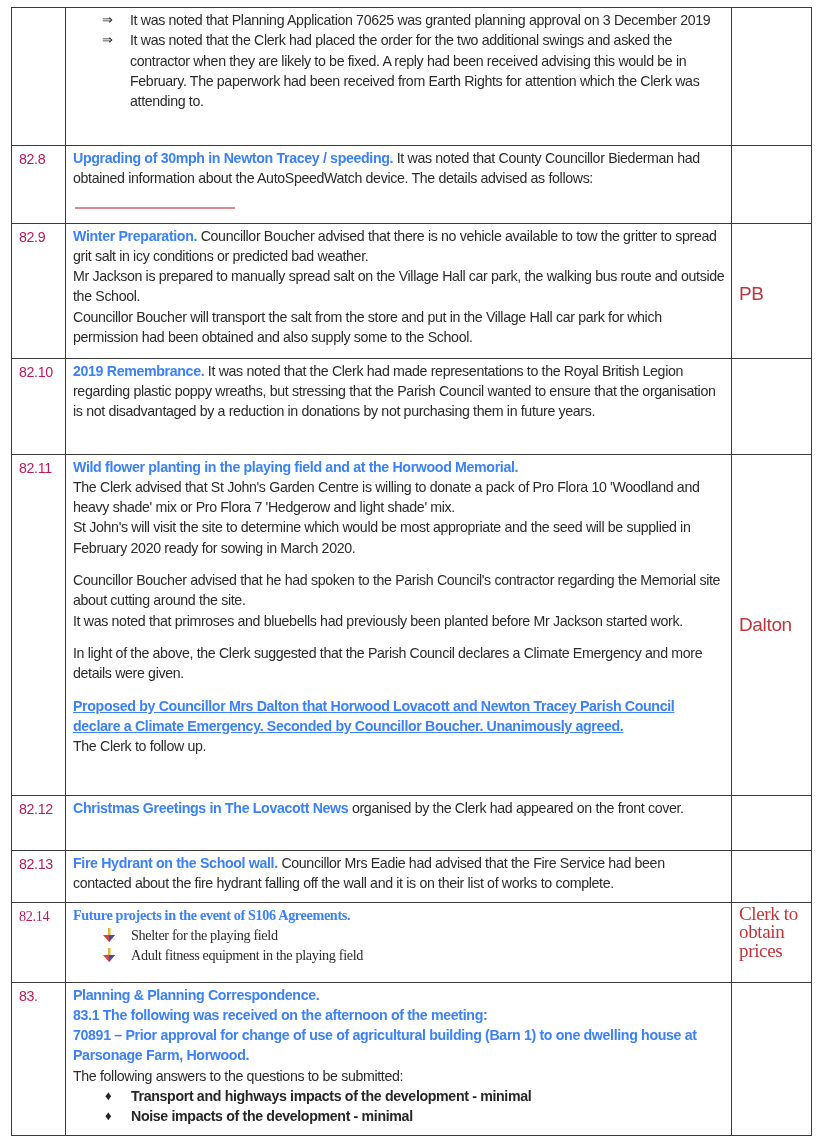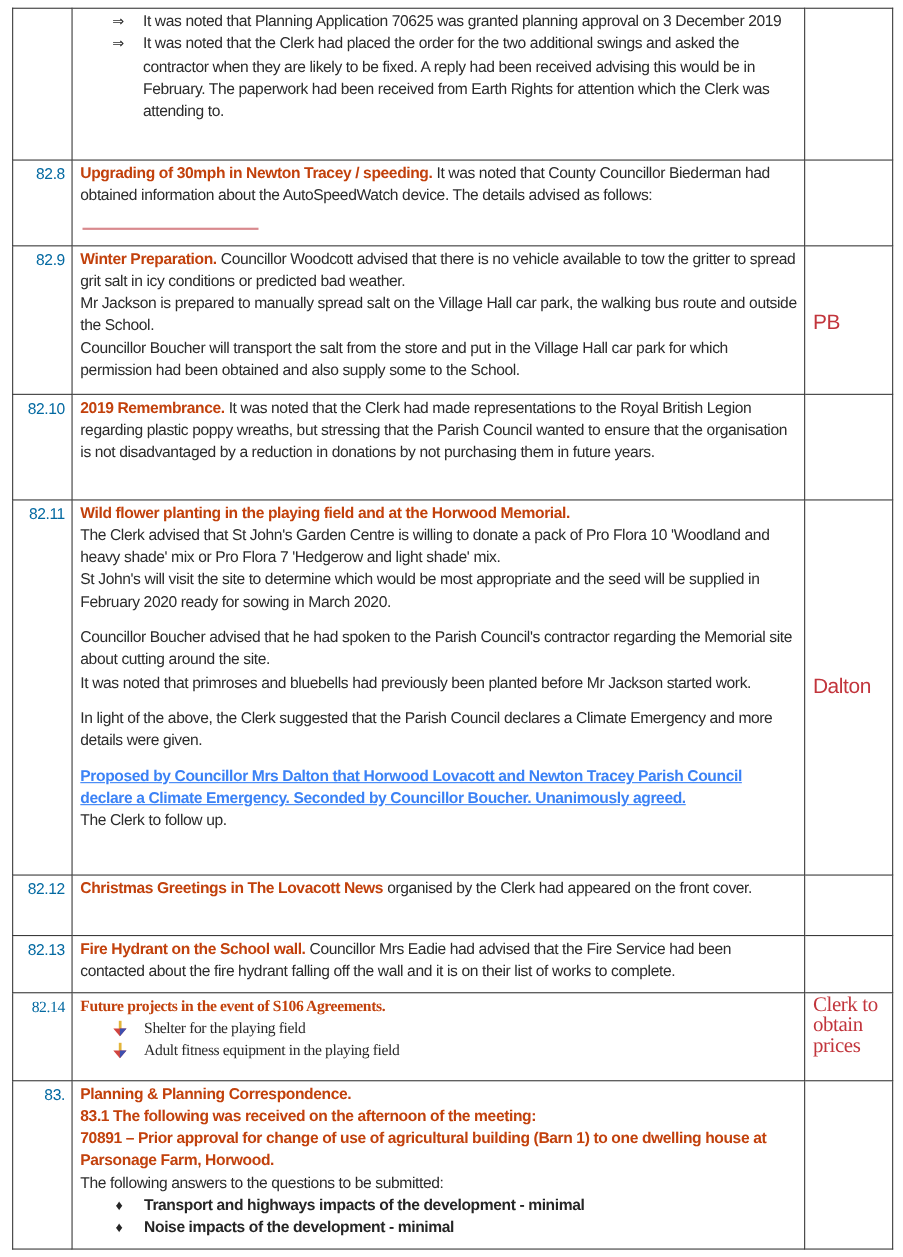--- a/index.html
+++ b/index.html
@@ -16,23 +16,23 @@
   }
   .minutes-table td {
     border: 1.6px solid #3a3a3a;
     vertical-align: top;
     padding: 2px 6px 0 7px;
     overflow: hidden;
   }
   col.c-num { width: 54px; }
   col.c-body { width: 666px; }
   col.c-action { width: 80px; }
-  td.num { padding-left: 7px; padding-top: 3px; color: #0369a1; text-align: right; }
+  td.num { padding-left: 7px; padding-top: 3px; color: #be185d; }
   td.action { color: #c2353c; padding-left: 7px; font-size: 19px; line-height: 18.5px; }
-  .b { font-weight: bold; color: #c2410c; }
+  .b { font-weight: bold; color: #3b82f6; }
   .purple { color: #3b82f6; font-weight: bold; text-decoration: underline; }
   p { margin: 0; }
   .gap { height: 12px; }
   .arrow-list { list-style: none; margin: 0; padding: 0 0 0 29px; }
   .arrow-list li { position: relative; padding-left: 28px; }
   .arrow-list li .bullet { position: absolute; left: 0; top: 0; font-size: 13px; }
   .red-rule { display: block; width: 160px; height: 2px; background: #d98a8e; margin: 18px 0 14px 2px; }
   .icon-list { list-style: none; margin: 0; padding: 0 0 0 28px; }
   .icon-list li { position: relative; padding-left: 30px; }
   .icon-list li .dl-icon { position: absolute; left: 0; top: 2px; width: 16px; height: 16px; }
@@ -77,21 +77,21 @@
       <td class="body">
         <p><span class="b">Upgrading of 30mph in Newton Tracey / speeding.</span><span> It was noted that County Councillor Biederman had obtained information about the AutoSpeedWatch device.   The details advised as follows:</span></p>
         <span class="red-rule"></span>
       </td>
       <td class="action"></td>
     </tr>
 
     <tr class="r2">
       <td class="num">82.9</td>
       <td class="body">
-        <p><span class="b">Winter Preparation.</span><span>  Councillor Woodcott advised that there is no vehicle available to tow the gritter to spread grit salt in icy conditions or predicted bad weather.</span></p>
+        <p><span class="b">Winter Preparation.</span><span>  Councillor Boucher advised that there is no vehicle available to tow the gritter to spread grit salt in icy conditions or predicted bad weather.</span></p>
         <p>Mr Jackson is prepared to manually spread salt on the Village Hall car park, the walking bus route and outside the School.</p>
         <p>Councillor Boucher will transport the salt from the store and put in the Village Hall car park for which permission had been obtained and also supply some to the School.</p>
       </td>
       <td class="action" style="vertical-align: middle; padding-top: 8px;">PB</td>
     </tr>
 
     <tr class="r3">
       <td class="num">82.10</td>
       <td class="body">
         <p><span class="b">2019 Remembrance.</span><span>  It was noted that the Clerk had made representations to the Royal British Legion regarding plastic poppy wreaths, but stressing that the Parish Council wanted to ensure that the organisation is not disadvantaged by a reduction in donations by not purchasing them in future years.</span></p>

